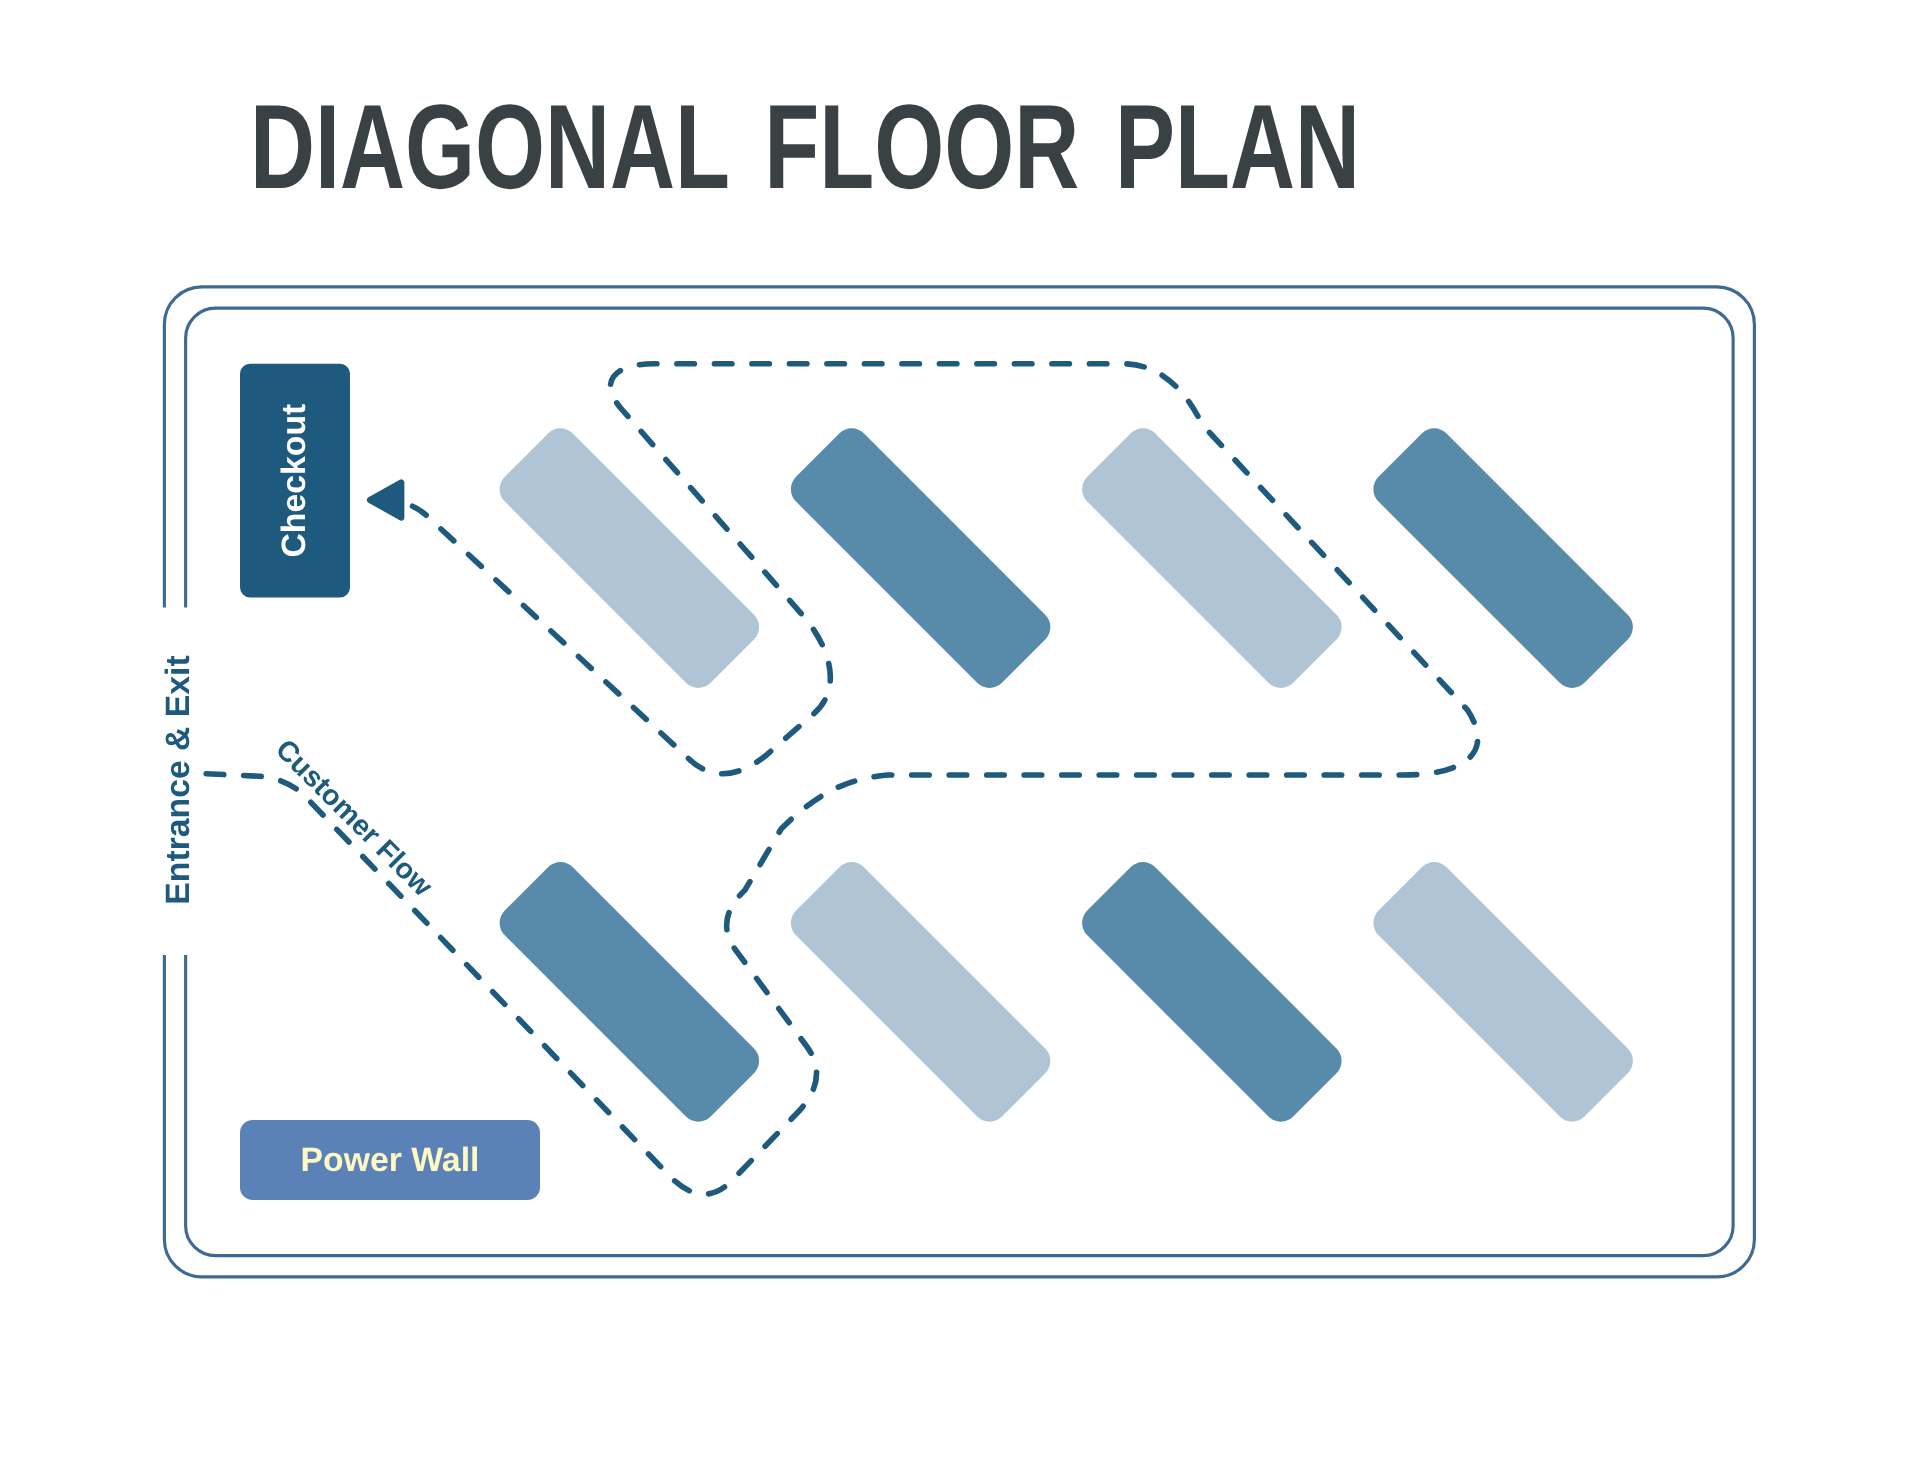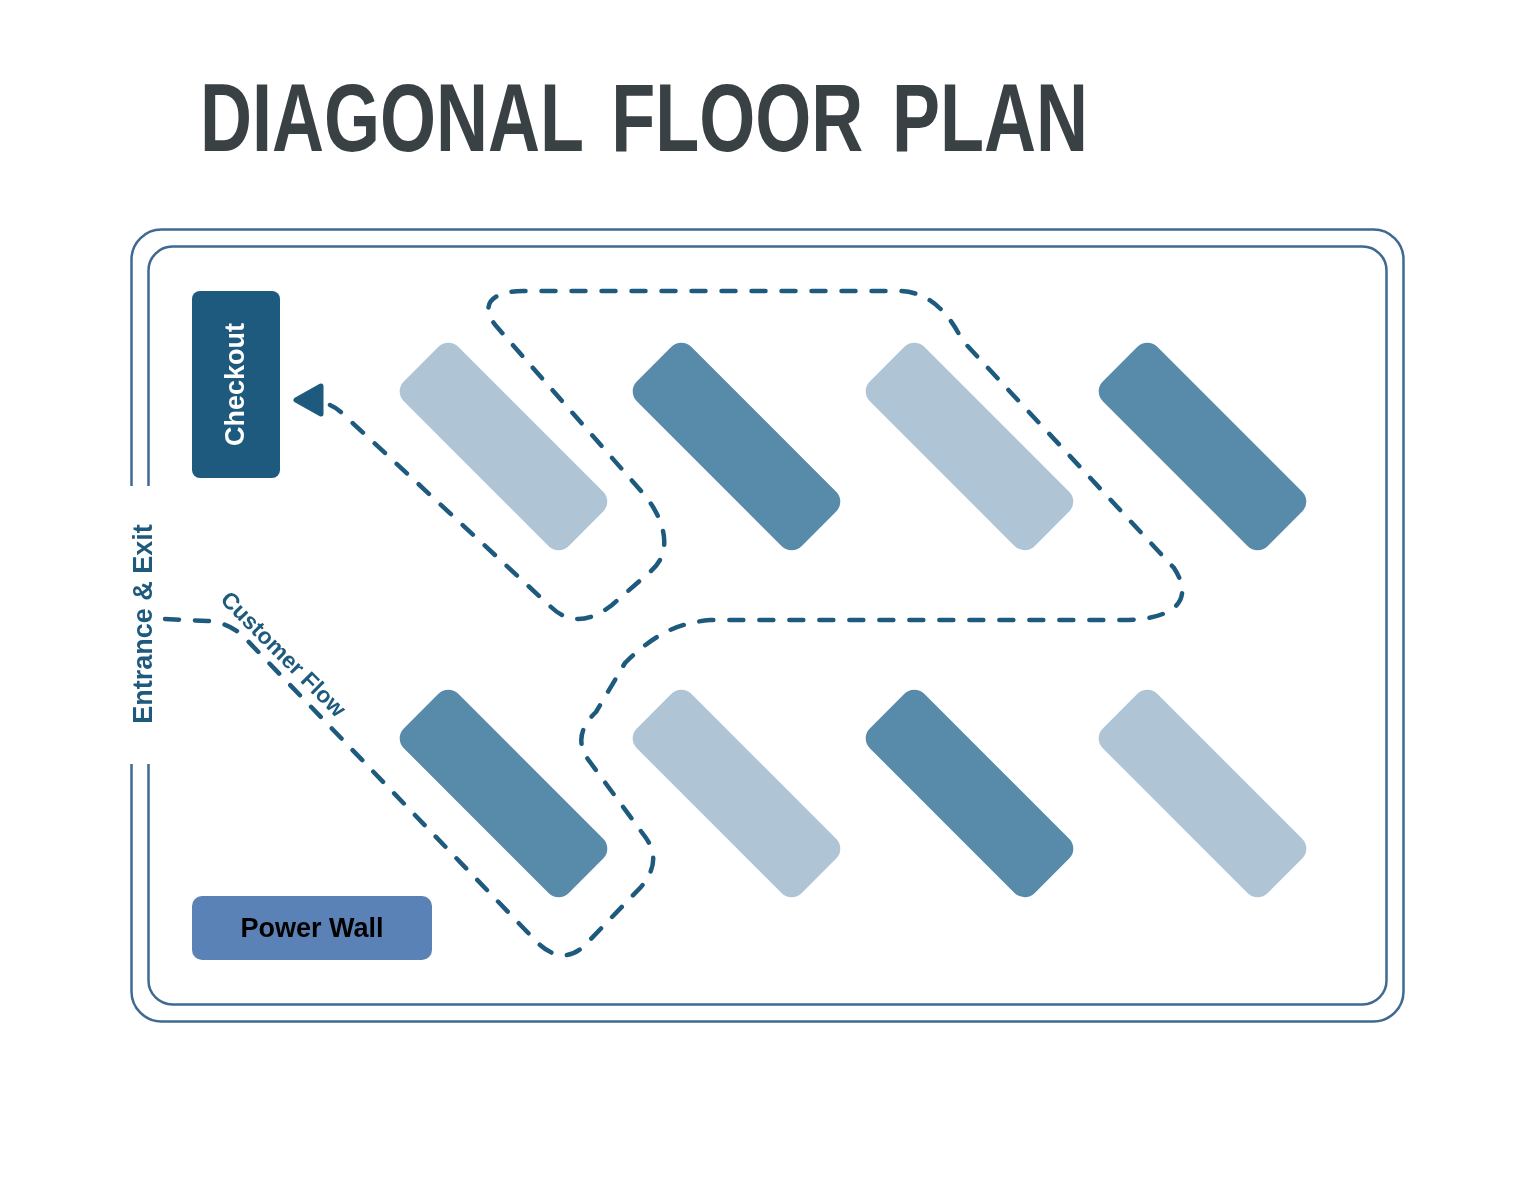--- a/index.html
+++ b/index.html
@@ -94,21 +94,21 @@
     position: absolute;
     left: 192px;
     top: 896px;
     width: 240px;
     height: 64px;
     background: var(--powerwall, #5B82B7);
     border-radius: 10px;
     display: flex;
     align-items: center;
     justify-content: center;
-    color: #000000;
+    color: #fef9c3;
     font-weight: bold;
     font-size: 27px;
   }
   .entrance-label {
     position: absolute;
     left: 143px;
     top: 624px;
     transform: translate(-50%, -50%) rotate(-90deg);
     white-space: nowrap;
     color: var(--accent, #1D5A7E);

